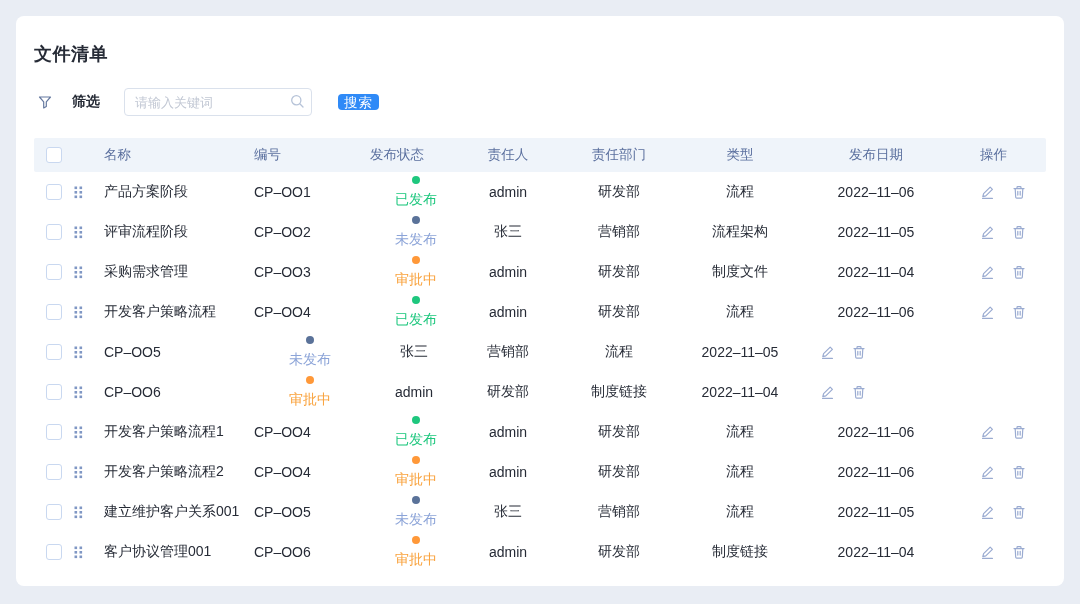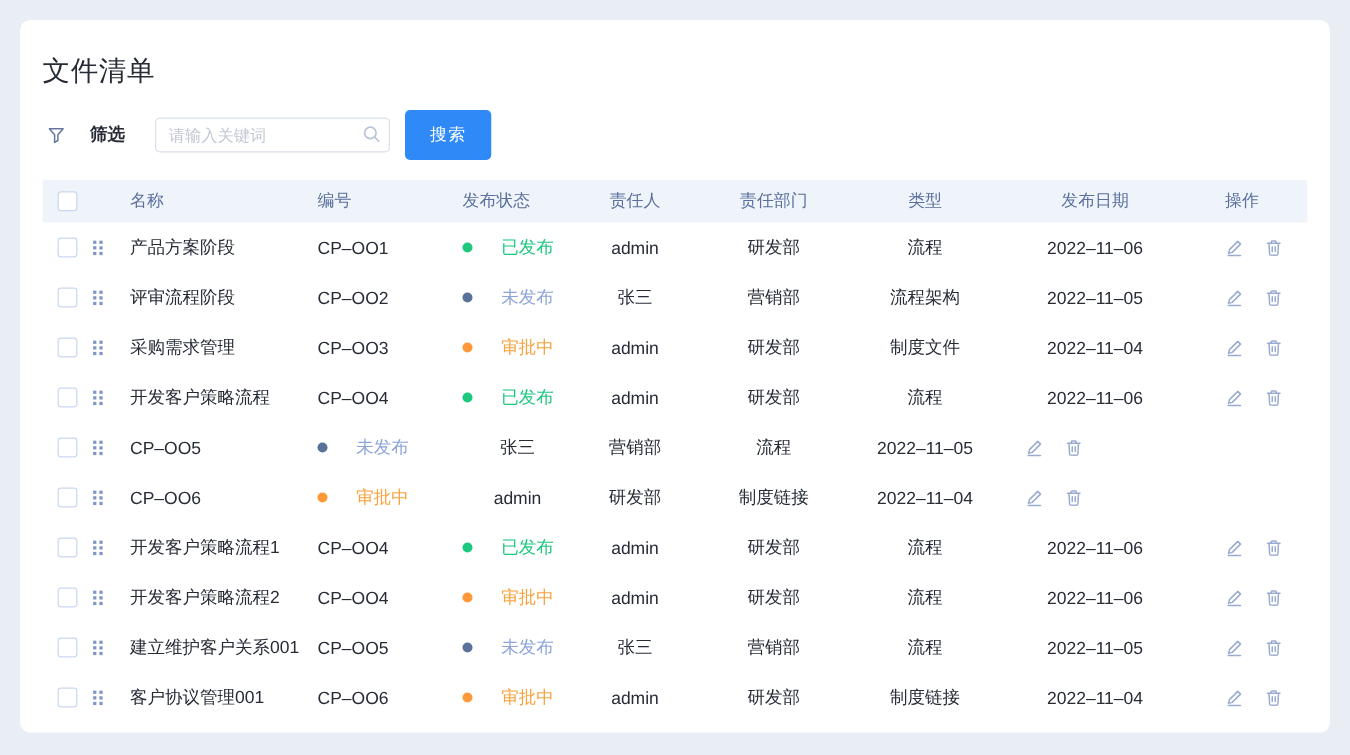--- a/index.html
+++ b/index.html
@@ -10,22 +10,22 @@
     position: relative;
   }
   .card {
     position: absolute;
     left: 16px; top: 16px; right: 16px; bottom: 18px;
     background: var(--card-bg, #fff);
     border-radius: 8px;
     padding: 26px 18px 0 18px;
   }
   .page-title {
-    font-size: 22px;
-    font-weight: 400;
+    font-size: 18px;
+    font-weight: 700;
     color: var(--text, #262b36);
     letter-spacing: .5px;
   }
   
   .toolbar {
     margin-top: 22px;
     display: flex;
     align-items: center;
     height: 28px;
   }
@@ -57,23 +57,23 @@
     color: var(--text, #262b36);
     outline: none;
     font-family: inherit;
   }
   .search-box input::placeholder { color: var(--placeholder, #c2c8d4); }
   .search-box .mag {
     position: absolute; right: 7px; top: 6px;
     pointer-events: auto; cursor: pointer;
   }
   .search-btn {
-    margin-left: 12px;
-    height: 40px;
-    padding: 0 20px;
+    margin-left: 26px;
+    height: 16px;
+    padding: 0 6px;
     background: var(--accent, #2f8af7);
     color: #fff;
     border: none;
     border-radius: 4px;
     font-size: 13.5px;
     cursor: pointer;
     font-family: inherit;
     letter-spacing: 1px;
   }
   
@@ -102,21 +102,21 @@
   .cb-cell { display: flex; justify-content: center; }
   .checkbox {
     width: 16px; height: 16px;
     border: 1.5px solid var(--checkbox-border, #c9d8f0);
     border-radius: 3px;
     background: #fff;
     cursor: pointer;
     display: inline-block;
   }
   .drag-cell { display: flex; align-items: center; cursor: grab; }
-  .status { display: flex; align-items: center; gap: 23px; font-size: 14px; }
+  .status { display: flex; align-items: center; gap: 7px; font-size: 14px; flex-direction: column; }
   .status .dot { width: 8px; height: 8px; border-radius: 50%; flex: 0 0 auto; }
   .status.published  .dot { background: var(--status-published, #1ec77e); }
   .status.published  .st-label { color: var(--status-published, #1ec77e); }
   .status.unpublished .dot { background: var(--status-unpublished-dot, #5a7299); }
   .status.unpublished .st-label { color: var(--status-unpublished-text, #8ca4d8); }
   .status.approving  .dot { background: var(--status-approving-dot, #ff9838); }
   .status.approving  .st-label { color: var(--status-approving-text, #f9a23c); }
   .icon-btn { cursor: pointer; display: inline-flex; }
   svg { display: block; }
 </style>

